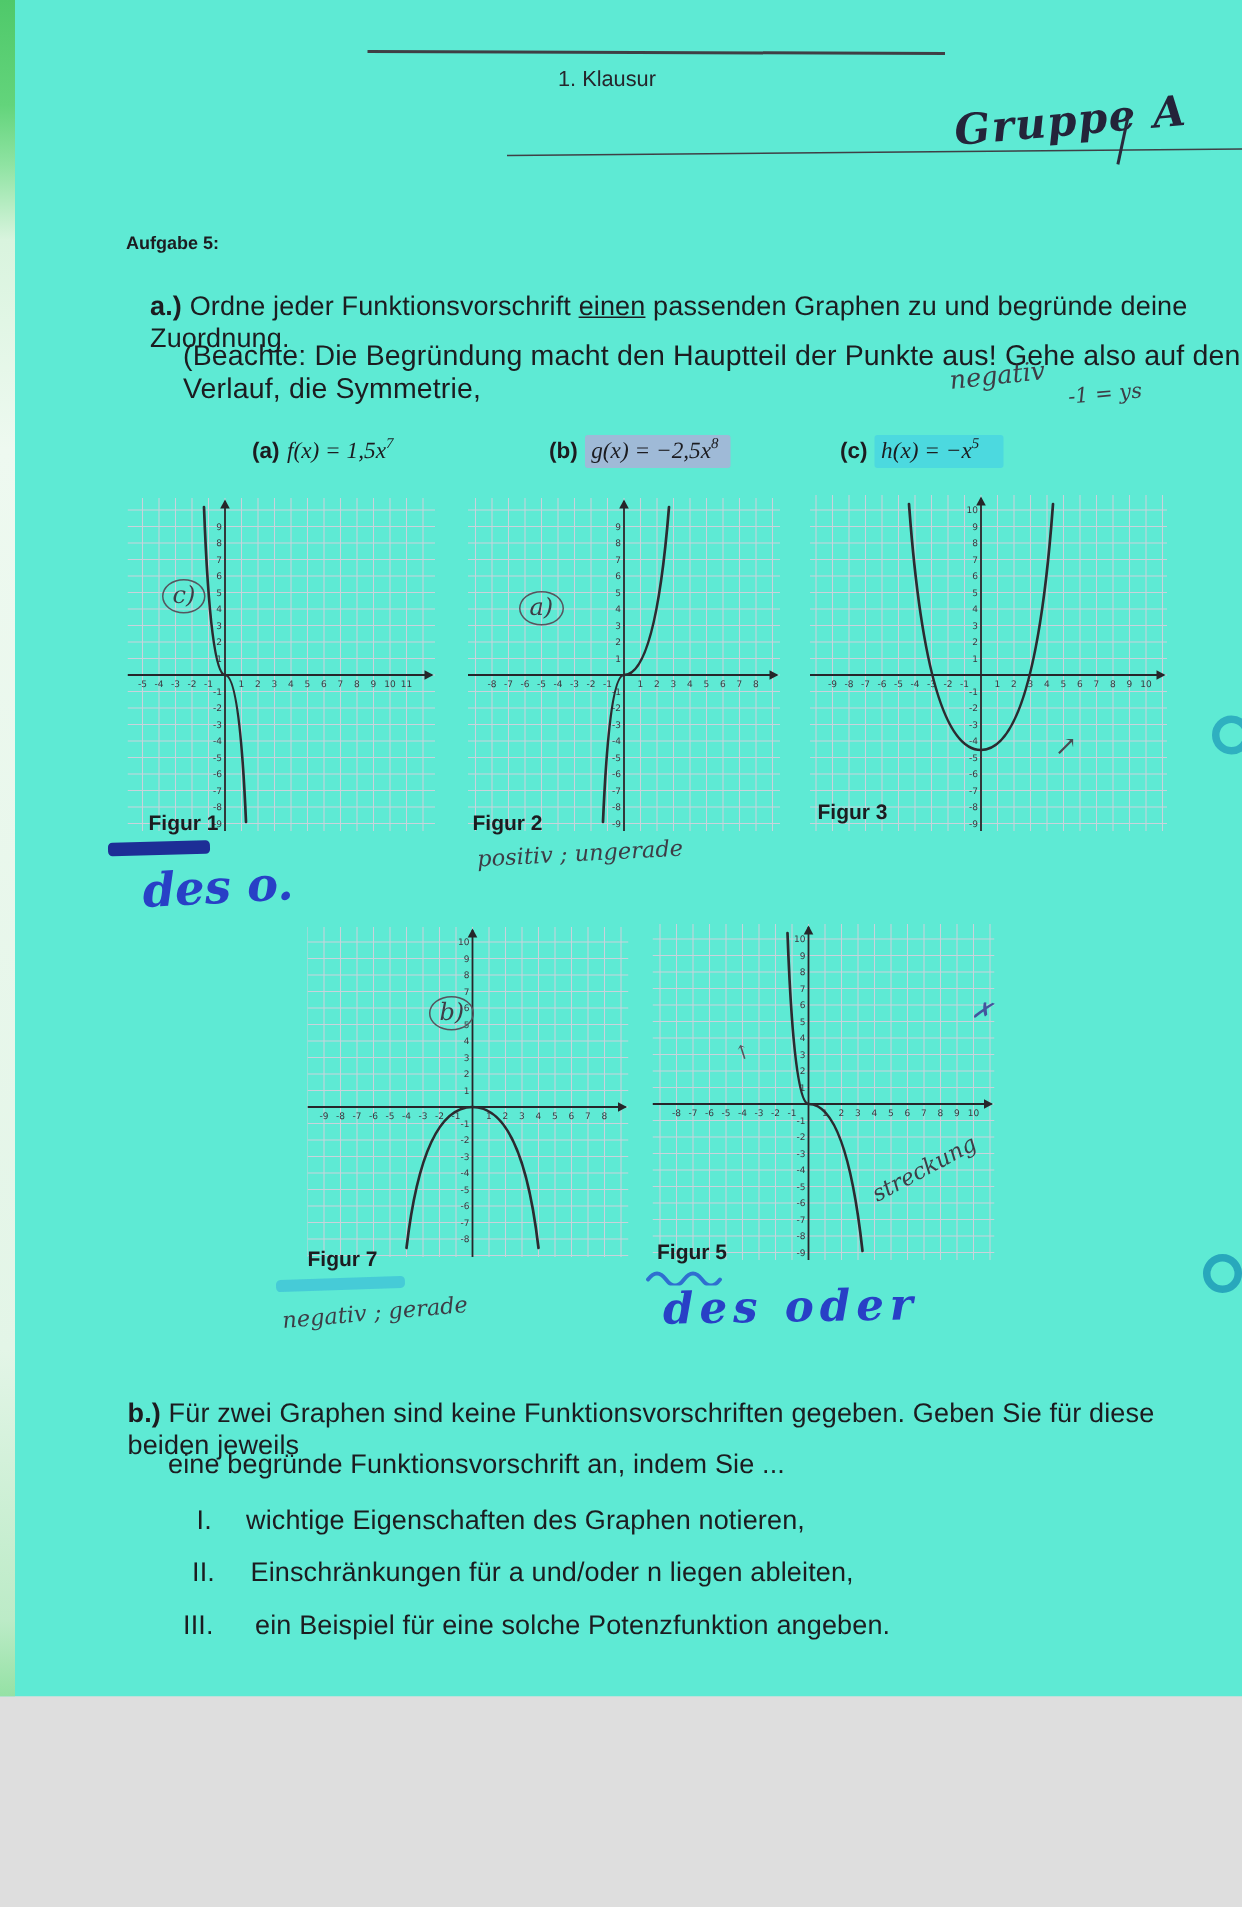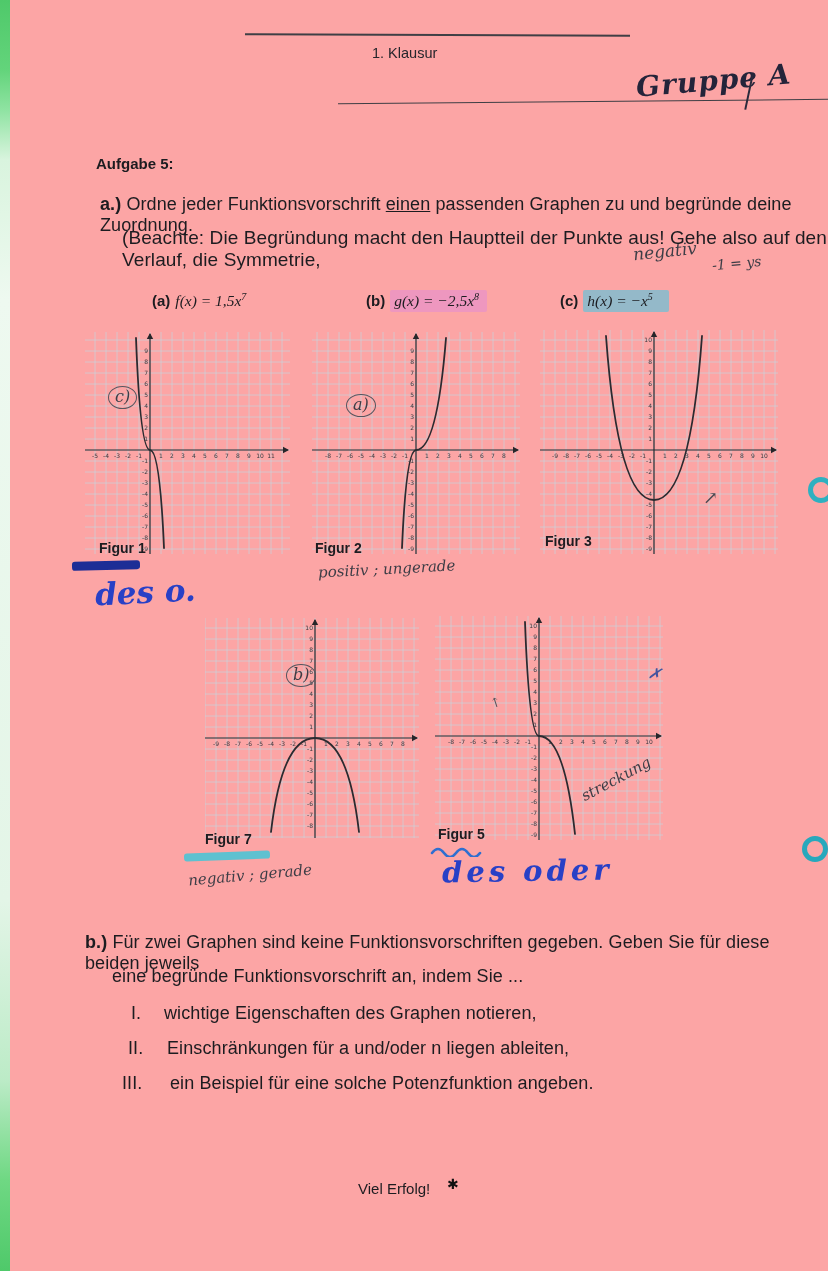--- a/index.html
+++ b/index.html
@@ -1,26 +1,26 @@
 <!DOCTYPE html>
 <html><head>
 <meta charset="utf-8">
 <style>
   *{margin:0;padding:0;box-sizing:border-box}
   html,body{background:#dedede}
   body{font-family:"Liberation Sans",sans-serif;color:#1c1c20}
-  .page{position:relative;width:828px;height:1271px;margin:0 auto;background:#fca5a5;overflow:hidden}
+  .page{position:relative;width:828px;height:1131px;margin:0 auto;background:#5eead4;overflow:hidden}
   .abs{position:absolute}
   .rule{position:absolute;border-top:2px solid #3f3f45}
   .rule-top{left:245px;top:34px;width:385px;transform:rotate(.2deg)}
   .rule-gruppe{left:338px;top:101px;width:490px;border-top-width:1.6px;transform:rotate(-.5deg)}
   .title{left:372px;top:45px;font-size:14.5px;color:#26262c}
   .gruppe{left:636px;top:64px;font-family:"DejaVu Serif",serif;font-style:italic;font-weight:600;font-size:28px;color:#24243a;transform:rotate(-5deg);letter-spacing:1px}
   .gruppe-tick{left:748px;top:74px;width:2px;height:36px;background:#2a2a3c;transform:rotate(12deg)}
-  .h-aufgabe{left:96px;top:155px;font-size:15px;font-weight:700}
+  .h-aufgabe{left:84px;top:155px;font-size:12px;font-weight:700}
   .body-line{font-size:18px;letter-spacing:.1px}
   .note{font-size:19px}
   .u{text-decoration:underline}
   .fx{font-size:15px;white-space:nowrap}
   .fx .fx-l{font-weight:700;margin-right:5px}
   .fx-f{font-family:"Liberation Serif",serif;font-style:italic;font-size:15.5px}
   .fx-f sup{font-size:10px;font-style:italic}
   .hl-pink{background:rgba(224,138,218,.5);padding:2px 8px 3px 4px;border-radius:2px}
   .hl-cyan{background:rgba(62,203,232,.55);padding:2px 16px 3px 4px;border-radius:2px}
   .figure{position:absolute}
@@ -57,21 +57,21 @@
   <div class="abs body-line" style="left:100px;top:194px">
     <b>a.)</b>
     <span>Ordne jeder Funktionsvorschrift</span>
     <span class="u">einen</span>
     <span>passenden Graphen zu und begründe deine Zuordnung.</span>
   </div>
   <div class="abs body-line note" style="left:122px;top:227px">(Beachte: Die Begründung macht den Hauptteil der Punkte aus! Gehe also auf den Verlauf, die Symmetrie,</div>
   <div class="hw" style="left:633px;top:241px;font-size:17px;transform:rotate(-6deg)">negativ</div>
   <div class="hw" style="left:712px;top:255px;font-size:14px;transform:rotate(-5deg)">-1 = ys</div>
 
-  <div class="abs fx" style="left:152px;top:291px">
+  <div class="abs fx" style="left:168px;top:291px">
     <span class="fx-l">(a)</span><span class="fx-f"><span>f(x) = 1,5x</span><sup>7</sup></span>
   </div>
   <div class="abs fx" style="left:366px;top:291px">
     <span class="fx-l">(b)</span><span class="fx-f hl-pink"><span>g(x) = −2,5x</span><sup>8</sup></span>
   </div>
   <div class="abs fx" style="left:560px;top:291px">
     <span class="fx-l">(c)</span><span class="fx-f hl-cyan"><span>h(x) = −x</span><sup>5</sup></span>
   </div>
 
   <div class="figure" style="left:85px;top:332px"><svg width="205" height="222">

